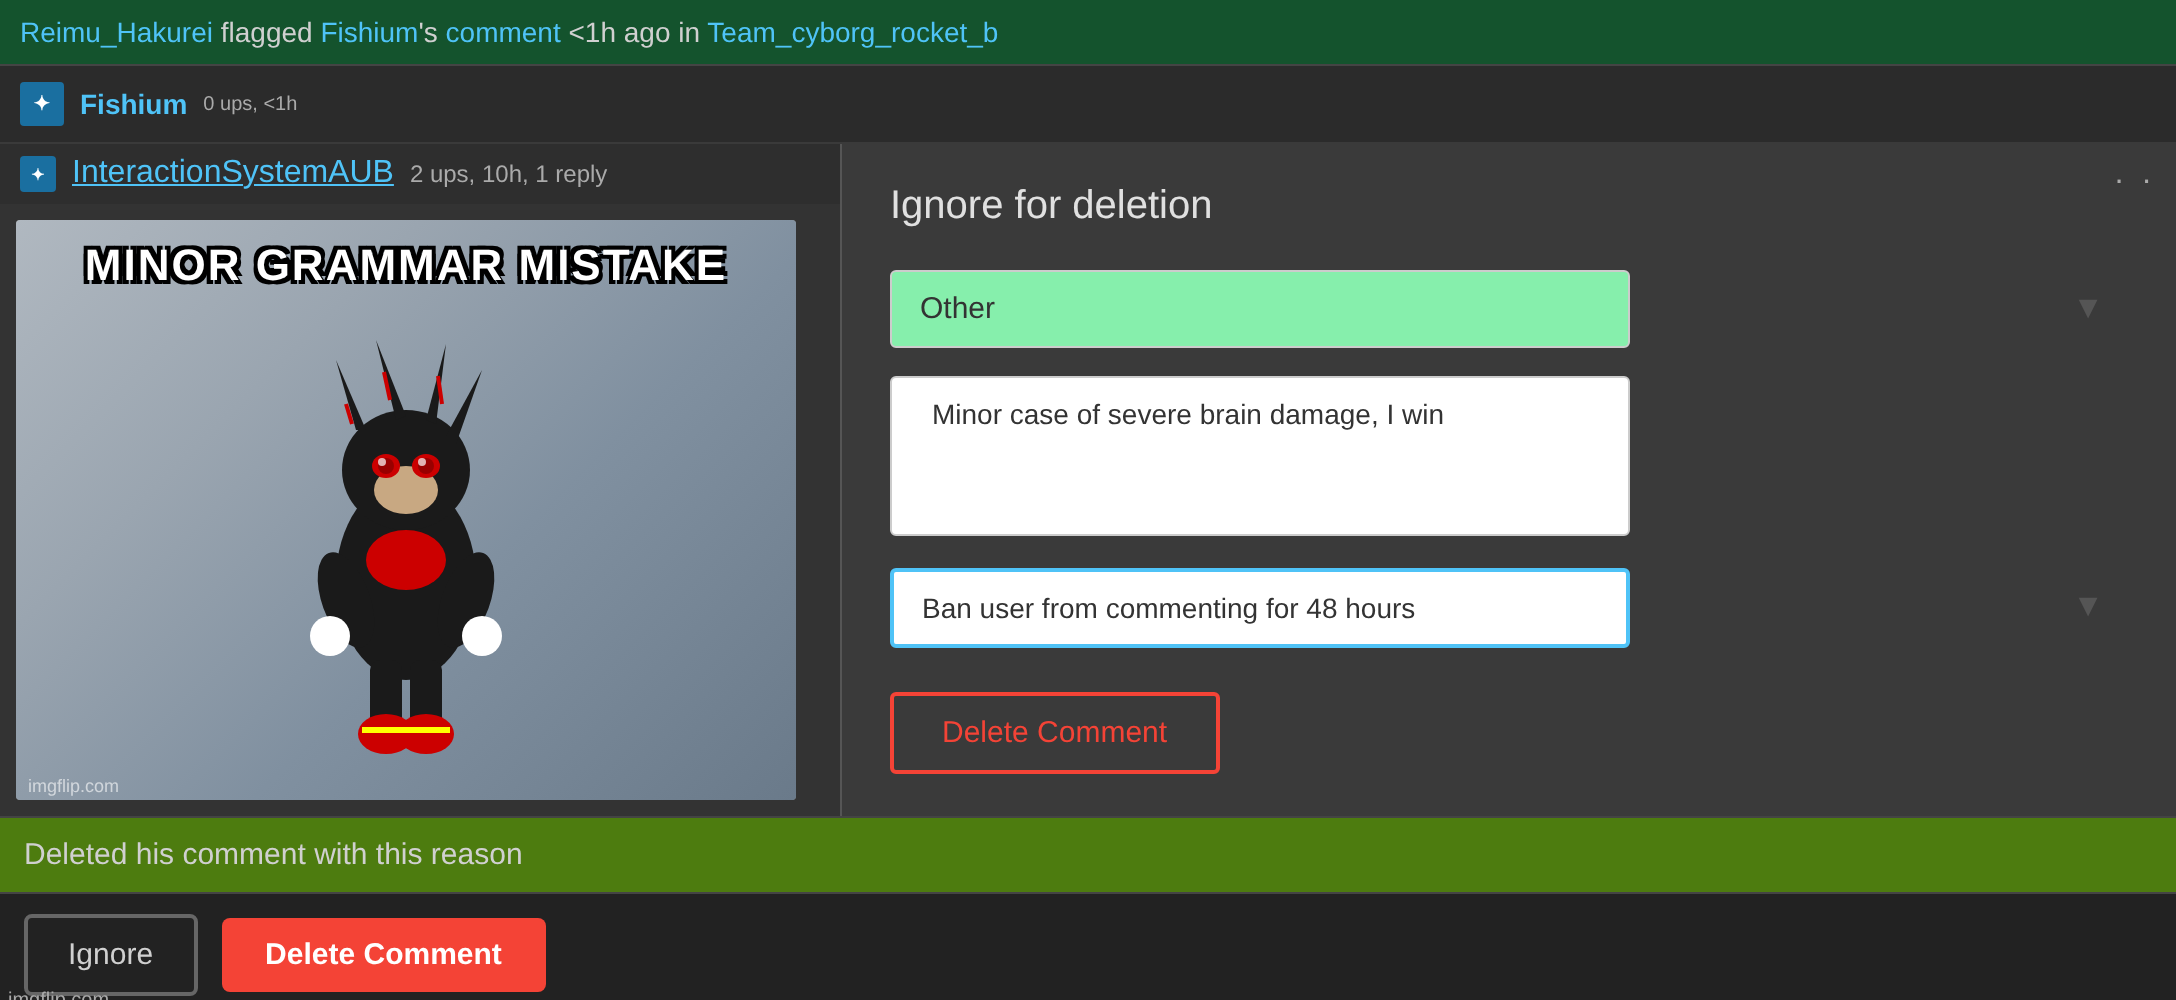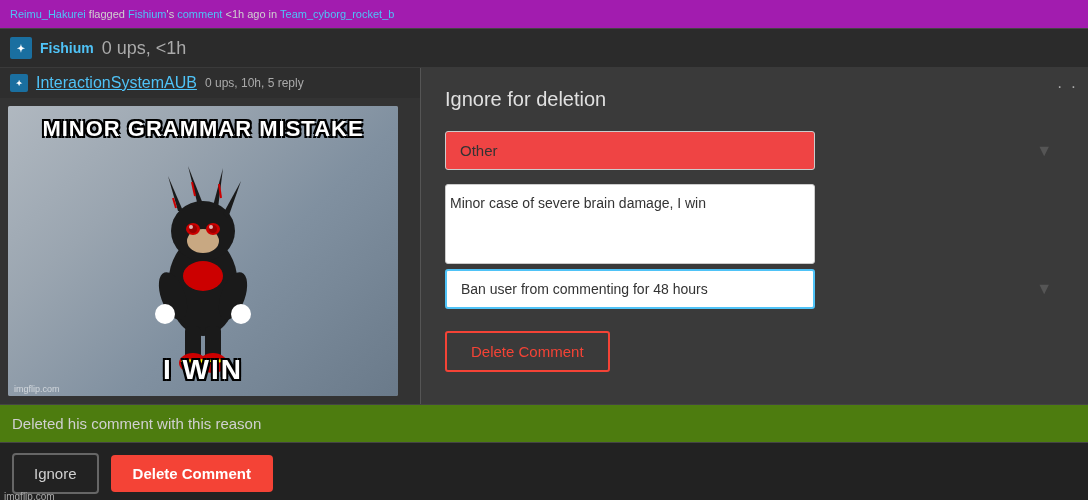--- a/index.html
+++ b/index.html
@@ -8,23 +8,23 @@
       color: #d0d0d0;
       font-family: Arial, sans-serif;
       font-size: 14px;
       width: 1088px;
       min-height: 500px;
       position: relative;
     }
 
     
     .top-bar {
-      background: #a21caf;
+      background: #14532d;
       padding: 8px 10px;
-      font-size: 11px;
+      font-size: 14px;
       border-bottom: 1px solid #444;
     }
     .top-bar .user-link { color: #4fc3f7; text-decoration: none; }
     .top-bar .plain { color: #d0d0d0; }
 
     
     .user-row {
       background: #2b2b2b;
       padding: 8px 10px;
       display: flex;
@@ -33,21 +33,21 @@
       border-bottom: 1px solid #3a3a3a;
     }
     .user-icon {
       width: 22px; height: 22px;
       background: #1a6fa0;
       display: inline-flex; align-items: center; justify-content: center;
       font-size: 10px; color: white; font-weight: bold;
       border-radius: 2px;
     }
     .username-link { color: #4fc3f7; text-decoration: none; font-weight: bold; }
-    .meta-text { color: #aaa; font-size: 18px; }
+    .meta-text { color: #aaa; font-size: 10px; }
 
     
     .main-content {
       display: flex;
       padding: 0;
       gap: 0;
     }
 
     
     .post-area {
@@ -164,21 +164,21 @@
       font-weight: normal;
     }
 
     .reason-select-wrapper {
       position: relative;
       margin-bottom: 14px;
     }
     .reason-select {
       width: 370px;
       padding: 10px 14px;
-      background: #ef4444;
+      background: #86efac;
       color: #333;
       border: 1px solid #ccc;
       border-radius: 3px;
       font-size: 15px;
       appearance: none;
       -webkit-appearance: none;
       cursor: pointer;
     }
     .select-arrow {
       position: absolute;
@@ -186,28 +186,28 @@
       top: 50%;
       transform: translateY(-50%);
       color: #555;
       pointer-events: none;
       font-size: 16px;
     }
 
     .reason-textarea {
       width: 370px;
       height: 80px;
-      padding: 10px 4px;
+      padding: 10px 20px;
       background: #fff;
       color: #333;
       border: 1px solid #ccc;
       border-radius: 3px;
       font-size: 14px;
       resize: none;
-      margin-bottom: 2px;
+      margin-bottom: 13px;
       font-family: Arial, sans-serif;
     }
 
     .ban-select-wrapper {
       position: relative;
       margin-bottom: 22px;
     }
     .ban-select {
       width: 370px;
       padding: 10px 14px;
@@ -291,21 +291,21 @@
   <a href="#" class="username-link">Fishium</a>
   <span class="meta-text">0 ups, &lt;1h</span>
 </div>
 
 <div class="main-content">
 
   <div class="post-area">
     <div class="post-header">
       <div class="post-user-icon">✦</div>
       <a href="#" class="post-username">InteractionSystemAUB</a>
-      <span>0 ups, 10h, 5 reply</span>
+      <span>2 ups, 10h, 1 reply</span>
     </div>
 
     <div class="meme-image">
       <div class="meme-bg">
         <span class="meme-top-text">MINOR GRAMMAR MISTAKE</span>
 
         <svg class="shadow-character" viewBox="0 0 160 220" xmlns="http://www.w3.org/2000/svg">
 
           <ellipse cx="80" cy="130" rx="35" ry="50" fill="#1a1a1a"></ellipse>
 
@@ -341,21 +341,20 @@
           <rect x="62" y="170" width="16" height="35" rx="5" fill="#1a1a1a"></rect>
           <rect x="82" y="170" width="16" height="35" rx="5" fill="#1a1a1a"></rect>
 
           <ellipse cx="70" cy="207" rx="14" ry="10" fill="#c00"></ellipse>
           <ellipse cx="90" cy="207" rx="14" ry="10" fill="#c00"></ellipse>
 
           <line x1="58" y1="205" x2="82" y2="205" stroke="#ff0" stroke-width="3"></line>
           <line x1="78" y1="205" x2="102" y2="205" stroke="#ff0" stroke-width="3"></line>
         </svg>
 
-        <span class="meme-bottom-text">I WIN</span>
         <span class="imgflip-watermark">imgflip.com</span>
       </div>
     </div>
   </div>
 
   <div class="deletion-panel">
     <span class="panel-dots">· ·</span>
     <h2 class="panel-title">Ignore for deletion</h2>
 
     

